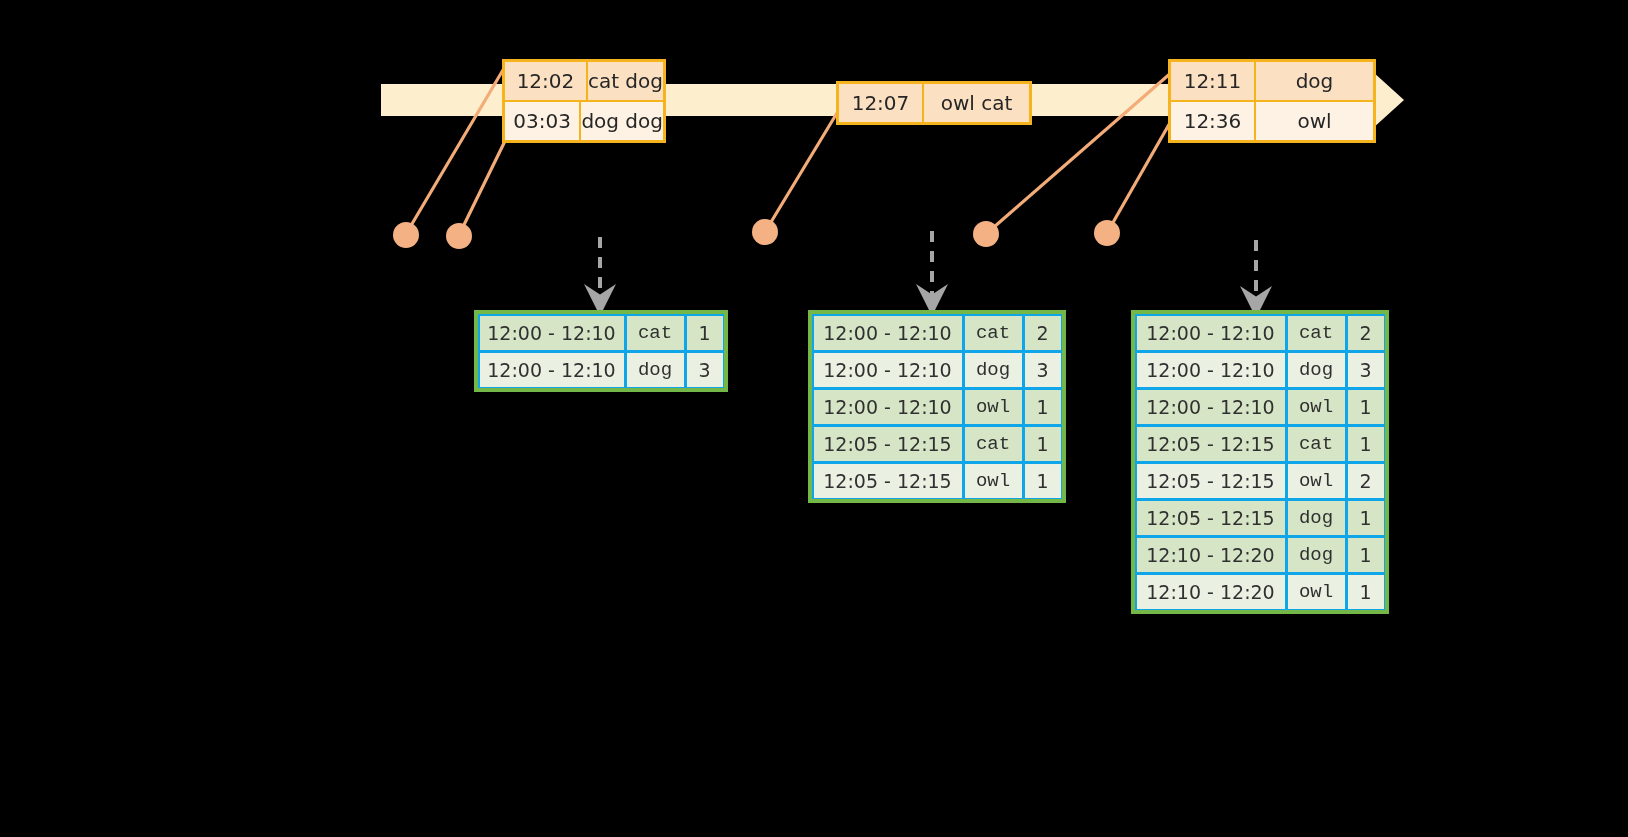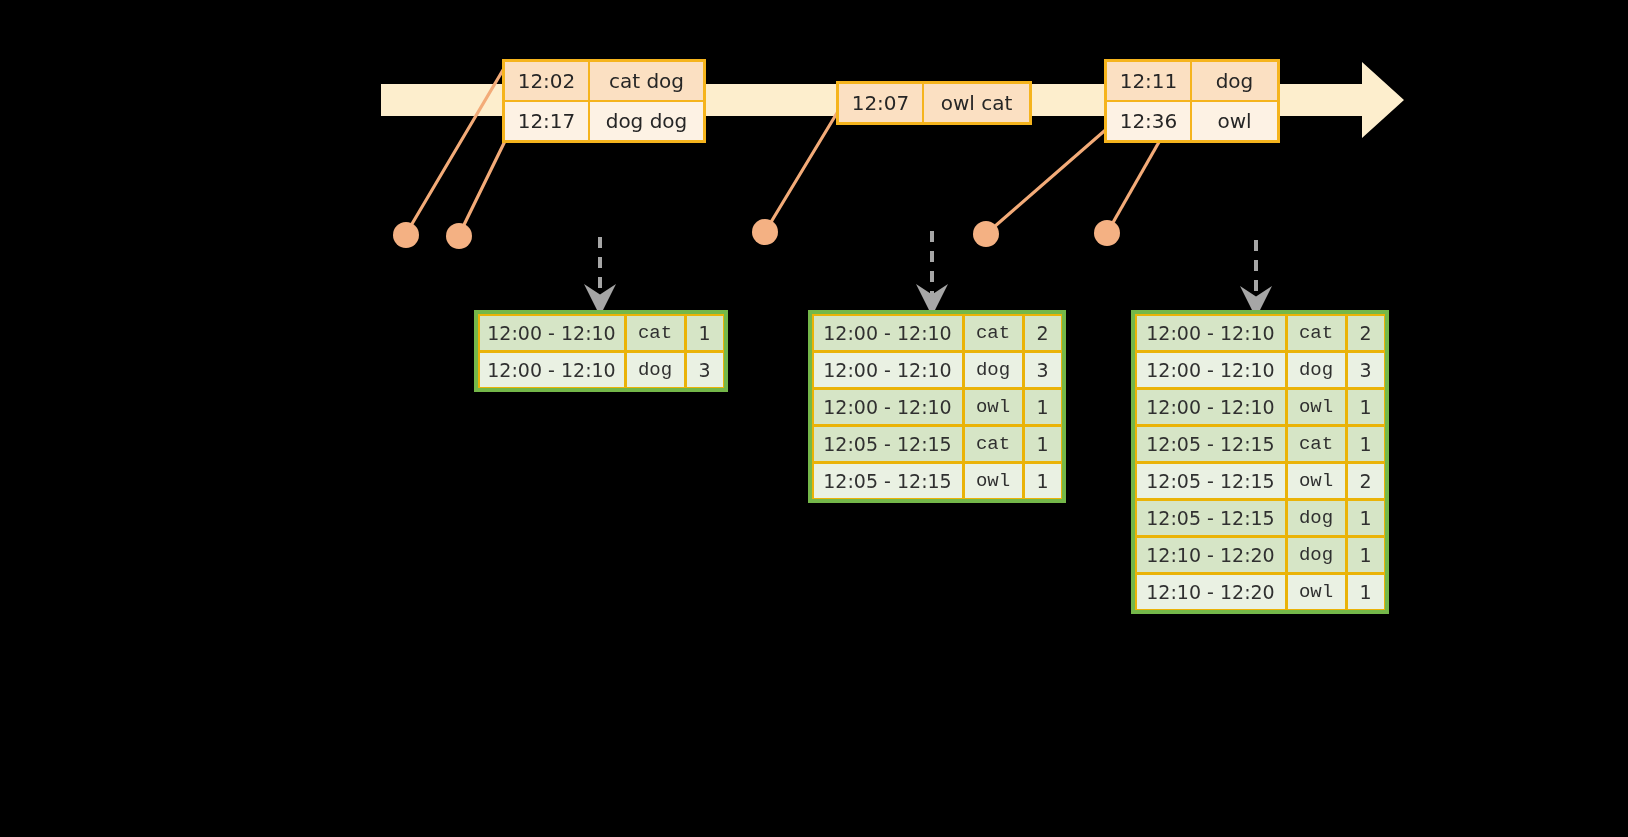--- a/index.html
+++ b/index.html
@@ -24,21 +24,21 @@
     display:flex;align-items:center;justify-content:center;
     font-size:20px;color:#262626;white-space:nowrap;
     box-sizing:border-box;
   }
   .evtcell.time{width:85px;border-right:2px solid #f5b41d;}
   .evtcell.body{flex:1;}
   .shadeA .evtcell{background:#fbe0c2;}
   .shadeB .evtcell{background:#fdf2e4;}
 
   
-  .rtable{position:absolute;border:4px solid #74b749;box-sizing:border-box;background:#eab308;}
+  .rtable{position:absolute;border:4px solid #74b749;box-sizing:border-box;background:#0ea5e9;}
   .rrow{display:flex;height:37px;}
   .rcell{
     display:flex;align-items:center;justify-content:center;
     font-size:19px;color:#303030;white-space:nowrap;
     box-sizing:border-box;margin:1.5px;
   }
   .rcell.win{width:auto;}
   .rcell.key{width:57px;font-family:Liberation Mono, monospace;}
   .rcell.cnt{width:36px;}
   .tone0 .rcell{background:#d6e5c6;}
@@ -76,39 +76,39 @@
       <circle cx="1107" cy="233" r="13"></circle>
     </g>
 
     <g stroke="#a6a6a6" stroke-width="4" fill="none" stroke-dasharray="11,9">
       <line x1="600" y1="237" x2="600" y2="300" marker-end="url(#grayhead)"></line>
       <line x1="932" y1="231" x2="932" y2="300" marker-end="url(#grayhead)"></line>
       <line x1="1256" y1="240" x2="1256" y2="302" marker-end="url(#grayhead)"></line>
     </g>
   </svg>
 
-  <div class="evtgroup" style="left:502px;top:59px;width:204px;">
+  <div class="evtgroup" style="left:502px;top:59px;width:164px;">
     <div class="evtrow shadeA">
       <div class="evtcell time">12:02</div>
       <div class="evtcell body">cat dog</div>
     </div>
     <div class="evtrow shadeB">
-      <div class="evtcell time">12:17</div>
+      <div class="evtcell time">03:03</div>
       <div class="evtcell body">dog dog</div>
     </div>
   </div>
 
   <div class="evtgroup" style="left:836px;top:81px;width:196px;">
     <div class="evtrow shadeA">
       <div class="evtcell time">12:07</div>
       <div class="evtcell body">owl cat</div>
     </div>
   </div>
 
-  <div class="evtgroup" style="left:1104px;top:59px;width:176px;">
+  <div class="evtgroup" style="left:1168px;top:59px;width:208px;">
     <div class="evtrow shadeA">
       <div class="evtcell time">12:11</div>
       <div class="evtcell body">dog</div>
     </div>
     <div class="evtrow shadeB">
       <div class="evtcell time">12:36</div>
       <div class="evtcell body">owl</div>
     </div>
   </div>
 

